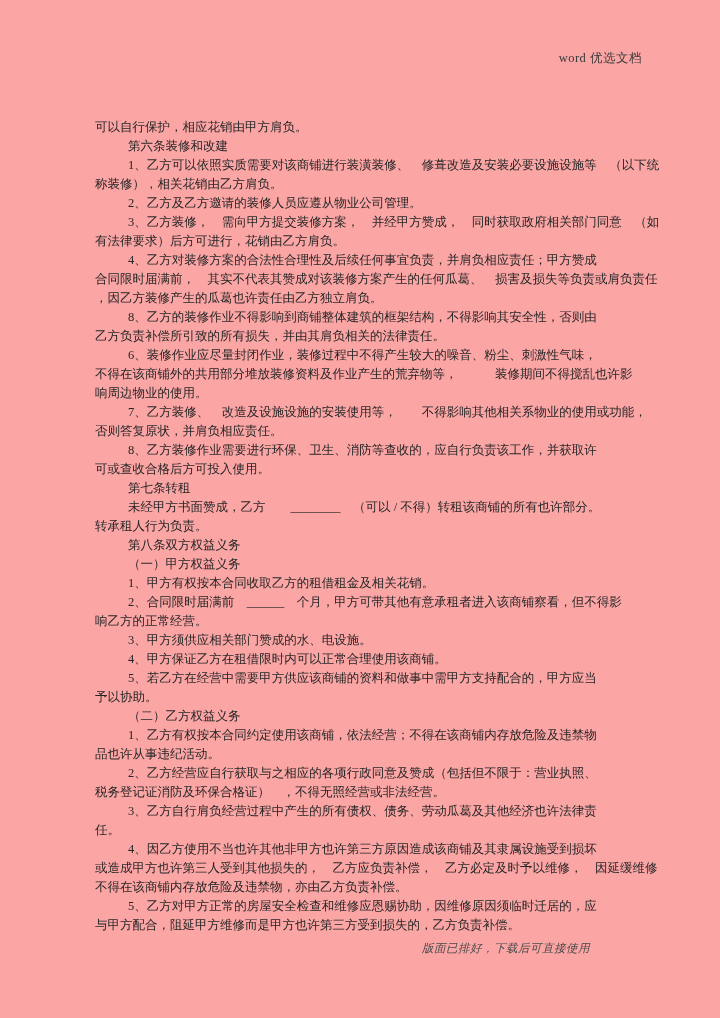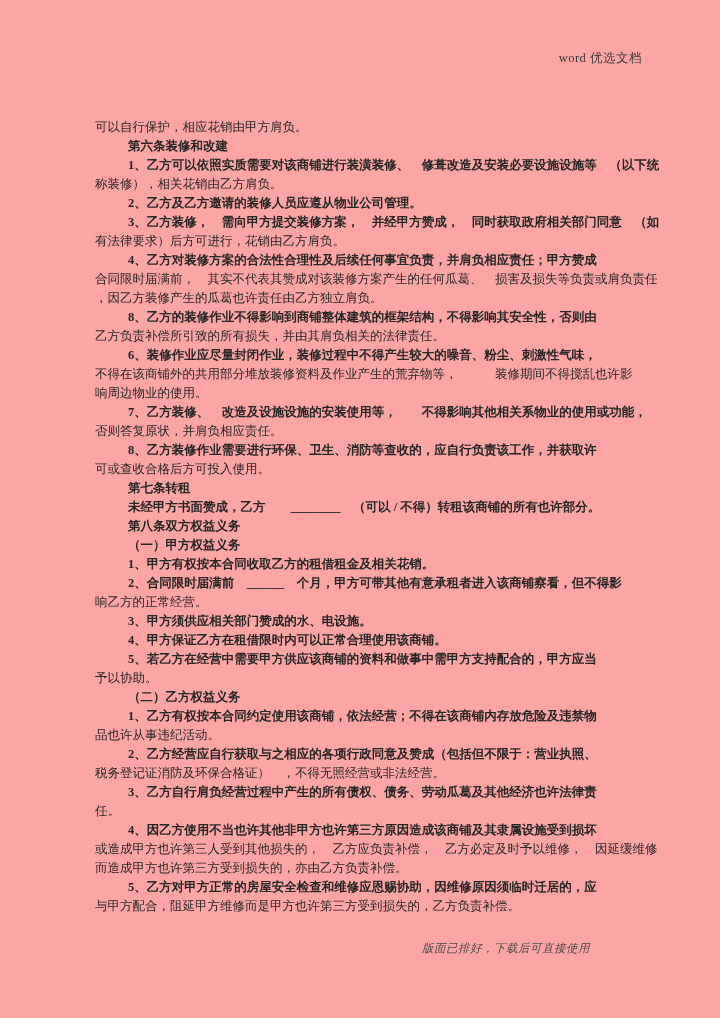--- a/index.html
+++ b/index.html
@@ -35,21 +35,20 @@
   .line {
     height: 19px;
     line-height: 19px;
     font-size: 12.5px;
     color: #262626;
     white-space: pre;
     overflow: visible;
   }
   .line.indent {
     padding-left: 33px;
-    font-weight: bold;
   }
   .footer-note {
     position: absolute;
     top: 941px;
     right: 130px;
     font-size: 11.5px;
     color: #4a4a4a;
     letter-spacing: 0.5px;
     white-space: pre;
     font-style: italic;
@@ -77,38 +76,39 @@
       <div class="line">乙方负责补偿所引致的所有损失，并由其肩负相关的法律责任。</div>
       <div class="line indent">6、装修作业应尽量封闭作业，装修过程中不得产生较大的噪音、粉尘、刺激性气味，</div>
       <div class="line">不得在该商铺外的共用部分堆放装修资料及作业产生的荒弃物等，　　　装修期间不得搅乱也许影</div>
       <div class="line">响周边物业的使用。</div>
       <div class="line indent">7、乙方装修、　改造及设施设施的安装使用等，　　不得影响其他相关系物业的使用或功能，</div>
       <div class="line">否则答复原状，并肩负相应责任。</div>
       <div class="line indent">8、乙方装修作业需要进行环保、卫生、消防等查收的，应自行负责该工作，并获取许</div>
       <div class="line">可或查收合格后方可投入使用。</div>
       <div class="line indent">第七条转租</div>
       <div class="line indent">未经甲方书面赞成，乙方　　________　（可以 / 不得）转租该商铺的所有也许部分。</div>
+      <div class="line">转承租人行为负责。</div>
       <div class="line indent">第八条双方权益义务</div>
       <div class="line indent">（一）甲方权益义务</div>
       <div class="line indent">1、甲方有权按本合同收取乙方的租借租金及相关花销。</div>
       <div class="line indent">2、合同限时届满前　______　个月，甲方可带其他有意承租者进入该商铺察看，但不得影</div>
       <div class="line">响乙方的正常经营。</div>
       <div class="line indent">3、甲方须供应相关部门赞成的水、电设施。</div>
       <div class="line indent">4、甲方保证乙方在租借限时内可以正常合理使用该商铺。</div>
       <div class="line indent">5、若乙方在经营中需要甲方供应该商铺的资料和做事中需甲方支持配合的，甲方应当</div>
       <div class="line">予以协助。</div>
       <div class="line indent">（二）乙方权益义务</div>
       <div class="line indent">1、乙方有权按本合同约定使用该商铺，依法经营；不得在该商铺内存放危险及违禁物</div>
       <div class="line">品也许从事违纪活动。</div>
       <div class="line indent">2、乙方经营应自行获取与之相应的各项行政同意及赞成（包括但不限于：营业执照、</div>
       <div class="line">税务登记证消防及环保合格证）　，不得无照经营或非法经营。</div>
       <div class="line indent">3、乙方自行肩负经营过程中产生的所有债权、债务、劳动瓜葛及其他经济也许法律责</div>
       <div class="line">任。</div>
       <div class="line indent">4、因乙方使用不当也许其他非甲方也许第三方原因造成该商铺及其隶属设施受到损坏</div>
       <div class="line">或造成甲方也许第三人受到其他损失的，　乙方应负责补偿，　乙方必定及时予以维修，　因延缓维修</div>
-      <div class="line">而造成甲方也许第三方受到损失的，亦由乙方负责补偿。</div>
+      <div class="line">不得在该商铺内存放危险及违禁物，亦由乙方负责补偿。</div>
       <div class="line indent">5、乙方对甲方正常的房屋安全检查和维修应恩赐协助，因维修原因须临时迁居的，应</div>
       <div class="line">与甲方配合，阻延甲方维修而是甲方也许第三方受到损失的，乙方负责补偿。</div>
     </div>
 
   <div class="footer-note">版面已排好，下载后可直接使用</div>
 
 </div>
 
 </body></html>

